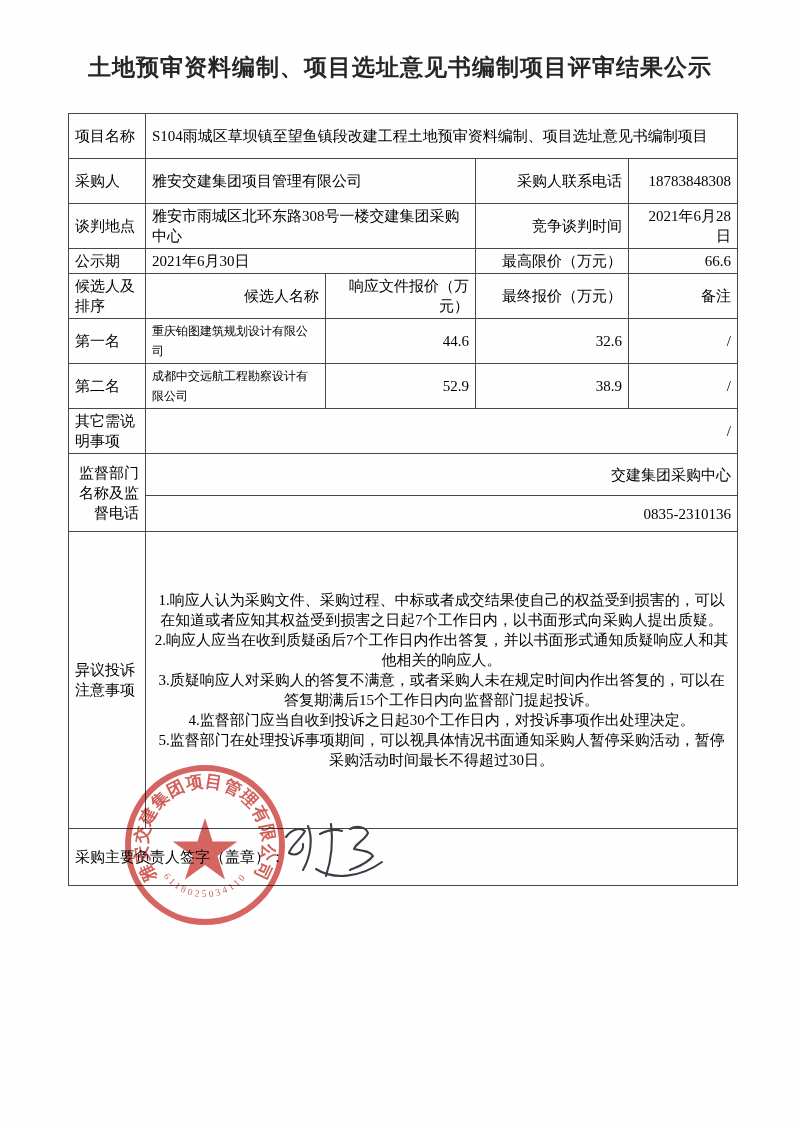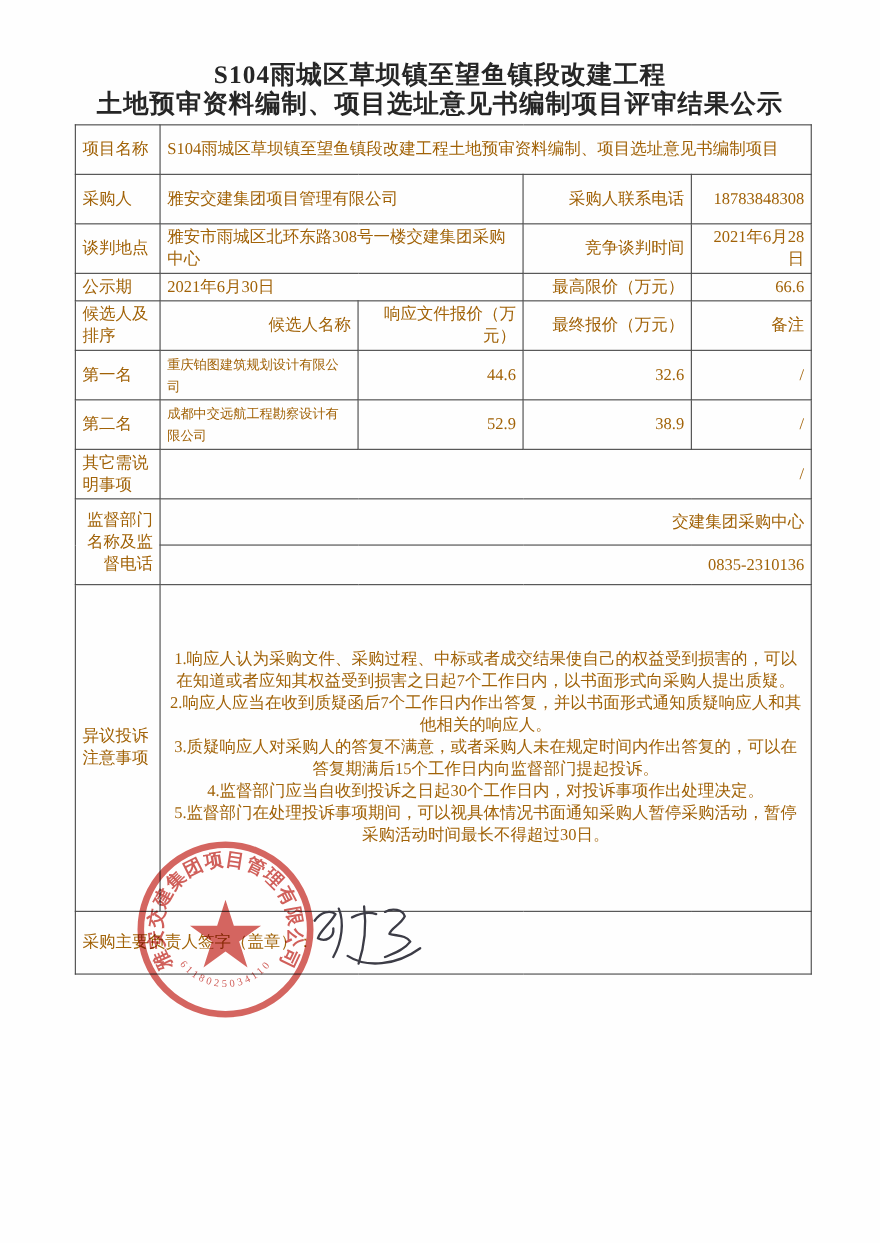--- a/index.html
+++ b/index.html
@@ -28,21 +28,21 @@
     letter-spacing: 1px;
   }
   
   #main-table {
     position: absolute;
     left: 68px; top: 113px;
     width: 669px;
     border-collapse: collapse;
     table-layout: fixed;
     font-size: 15px;
-    color: #a16207;
+    color: #000000;
   }
   #main-table td {
     border: 1.6px solid #474747;
     padding: 2px 6px;
     vertical-align: middle;
     line-height: 20px;
     overflow: hidden;
   }
   td.lbl { padding-left: 5px; padding-right: 5px; }
   td.ctr { text-align: right; }
@@ -74,21 +74,20 @@
     width: 115px; height: 75px;
     pointer-events: none;
   }
 </style>
 </head>
 <body>
 
 <div id="page">
 
   <div id="doc-title">
-    <div>S104雨城区草坝镇至望鱼镇段改建工程</div>
     <div>土地预审资料编制、项目选址意见书编制项目评审结果公示</div>
   </div>
 
   <table id="main-table">
     <colgroup>
       <col style="width:77px">
         <col style="width:180px">
         <col style="width:150px">
       <col style="width:153px">
         <col style="width:109px">

